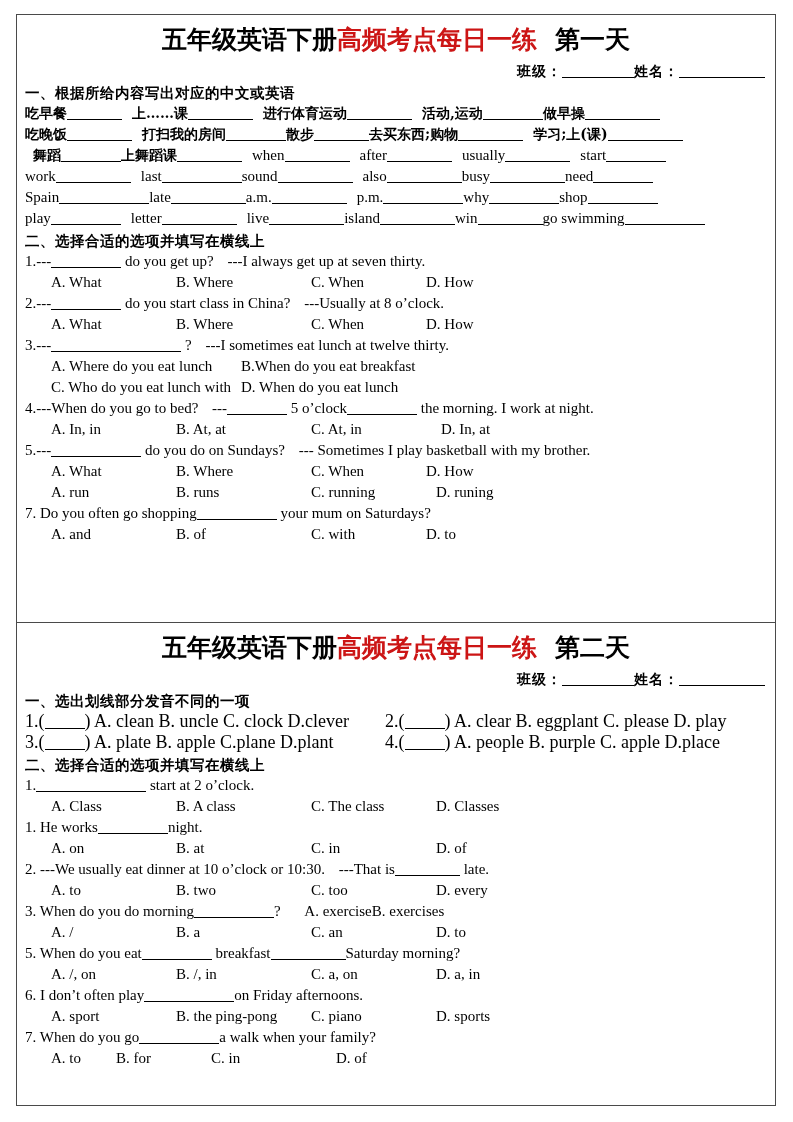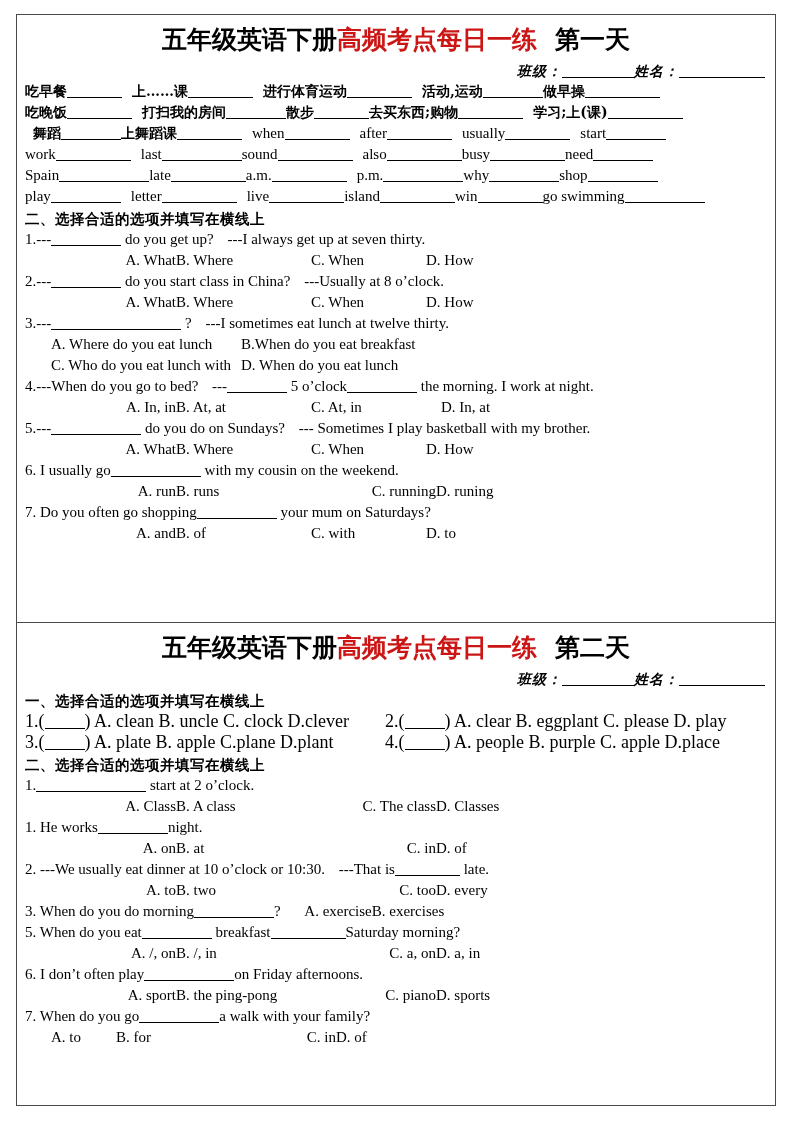--- a/index.html
+++ b/index.html
@@ -52,21 +52,21 @@
 
   
   .namerow {
     text-align: right;
     padding-right: 10px;
     padding-top: 6px;
     font-size: 15px;
     font-family: "DejaVu Serif", "Liberation Serif", serif;
     white-space: nowrap;
   }
-  .namerow .lbl { letter-spacing: 1px; font-style: italic; }
+  .namerow .lbl { letter-spacing: 1px; }
   .ul-short {
     display: inline-block;
     border-bottom: 1.5px solid #000;
     width: 72px;
     height: 14px;
     vertical-align: -2px;
   }
   .ul-name {
     display: inline-block;
     border-bottom: 1.5px solid #000;
@@ -117,21 +117,21 @@
 
   
   .opts {
     font-size: 15px;
     padding-left: 34px;
     line-height: 21px;
     white-space: nowrap;
   }
   .opts span.o { display: inline-block; }
   .w115 { width: 115px; }
-  .w125 { width: 125px; text-align: right; }
+  .w125 { width: 125px; }
   .w130 { width: 130px; }
   .w135 { width: 135px; }
   .w190 { width: 190px; }
   .w65  { width: 65px; }
   .w95  { width: 95px; }
 
   
   .ph-row {
     font-size: 18px;
     padding-left: 8px;
@@ -162,20 +162,21 @@
     <div class="title-row">
       <span class="title">
         <span class="blk">五年级英语下册</span><span class="red">高频考点每日一练</span><span class="day">第一天</span>
       </span>
     </div>
 
     <div class="namerow">
       <span class="lbl cn">班级：</span><span class="ul-short"></span><span class="lbl cn">姓名：</span><span class="ul-name"></span>
     </div>
 
+    <div class="sec-head">一、根据所给内容写出对应的中文或英语</div>
 
     <div class="line">
       <span class="cn">吃早餐</span><span class="blank b55"></span><span class="gap"></span><span class="cn">上……课</span><span class="blank b65"></span><span class="gap"></span><span class="cn">进行体育运动</span><span class="blank b65"></span><span class="gap"></span><span class="cn">活动,运动</span><span class="blank b60"></span><span class="cn">做早操</span><span class="blank b75"></span>
     </div>
 
     <div class="line">
       <span class="cn">吃晚饭</span><span class="blank b65"></span><span class="gap"></span><span class="cn">打扫我的房间</span><span class="blank b60"></span><span class="cn">散步</span><span class="blank b55"></span><span class="cn">去买东西;购物</span><span class="blank b65"></span><span class="gap"></span><span class="cn">学习;上(课)</span><span class="blank b75"></span>
     </div>
 
     <div class="line" style="padding-left:16px">
@@ -238,25 +239,20 @@
 
     <div class="line">
       <span>5.---</span><span class="blank b90"></span>
       <span>do you do on Sundays?</span>
       <span class="gap"></span><span>--- Sometimes I play basketball with my brother.</span>
     </div>
     <div class="opts">
       <span class="o w125">A. What</span><span class="o w135">B. Where</span><span class="o w115">C. When</span><span class="o">D. How</span>
     </div>
 
-    <div class="line">
-      <span>6.</span>
-      <span>I usually go</span><span class="blank b90"></span>
-      <span>with my cousin on the weekend.</span>
-    </div>
     <div class="opts">
       <span class="o w125">A. run</span><span class="o w135">B. runs</span><span class="o w125">C. running</span><span class="o">D. runing</span>
     </div>
 
     <div class="line">
       <span>7.</span>
       <span>Do you often go shopping</span><span class="blank b80"></span>
       <span>your mum on Saturdays?</span>
     </div>
     <div class="opts">
@@ -270,21 +266,21 @@
     <div class="title-row">
       <span class="title">
         <span class="blk">五年级英语下册</span><span class="red">高频考点每日一练</span><span class="day">第二天</span>
       </span>
     </div>
 
     <div class="namerow">
       <span class="lbl cn">班级：</span><span class="ul-short"></span><span class="lbl cn">姓名：</span><span class="ul-name"></span>
     </div>
 
-    <div class="sec-head">一、选择合适的选项并填写在横线上</div>
+    <div class="sec-head">一、选出划线部分发音不同的一项</div>
 
     <div class="ph-row">
       <span class="half">
         <span>1.(</span><span class="blank b40"></span><span>)</span>
         <span class="o">A. clean</span>
         <span class="o">B. uncle</span>
         <span class="o">C. clock</span>
         <span class="o">D.clever</span>
       </span><span class="half">
         <span>2.(</span><span class="blank b40"></span><span>)</span>
@@ -337,41 +333,44 @@
     <div class="opts">
       <span class="o w125">A. to</span><span class="o w135">B. two</span><span class="o w125">C. too</span><span class="o">D. every</span>
     </div>
 
     <div class="line">
       <span>3.</span>
       <span>When do you do morning</span><span class="blank b80"></span><span>?</span>
       <span class="gap"></span><span class="gap"></span><span class="o w190">A. exercise</span><span class="o">B. exercises</span>
     </div>
 
+    <div class="opts">
+      <span class="o w125">A. /</span><span class="o w135">B. a</span><span class="o w125">C. an</span><span class="o">D. to</span>
+    </div>
 
     <div class="line">
       <span>5.</span>
       <span>When do you eat</span><span class="blank b70"></span>
       <span>breakfast</span><span class="blank b75"></span><span>Saturday morning?</span>
     </div>
     <div class="opts">
       <span class="o w125">A. /, on</span><span class="o w135">B. /, in</span><span class="o w125">C. a, on</span><span class="o">D. a, in</span>
     </div>
 
     <div class="line">
       <span>6.</span>
       <span>I don’t often play</span><span class="blank b90"></span><span>on Friday afternoons.</span>
     </div>
     <div class="opts">
       <span class="o w125">A. sport</span><span class="o w135">B. the ping-pong</span><span class="o w125">C. piano</span><span class="o">D. sports</span>
     </div>
 
     <div class="line">
       <span>7.</span>
-      <span>When do you go</span><span class="blank b80"></span><span>a walk with your family?</span>
+      <span>When do you go</span><span class="blank b80"></span><span>a walk when your family?</span>
     </div>
     <div class="opts">
       <span class="o w65">A. to</span><span class="o w95">B. for</span><span class="o w125">C. in</span><span class="o">D. of</span>
     </div>
 
   </div>
 
   <div class="watermark">BT学习网 https://btxuexi.com</div>
 
 </div>

